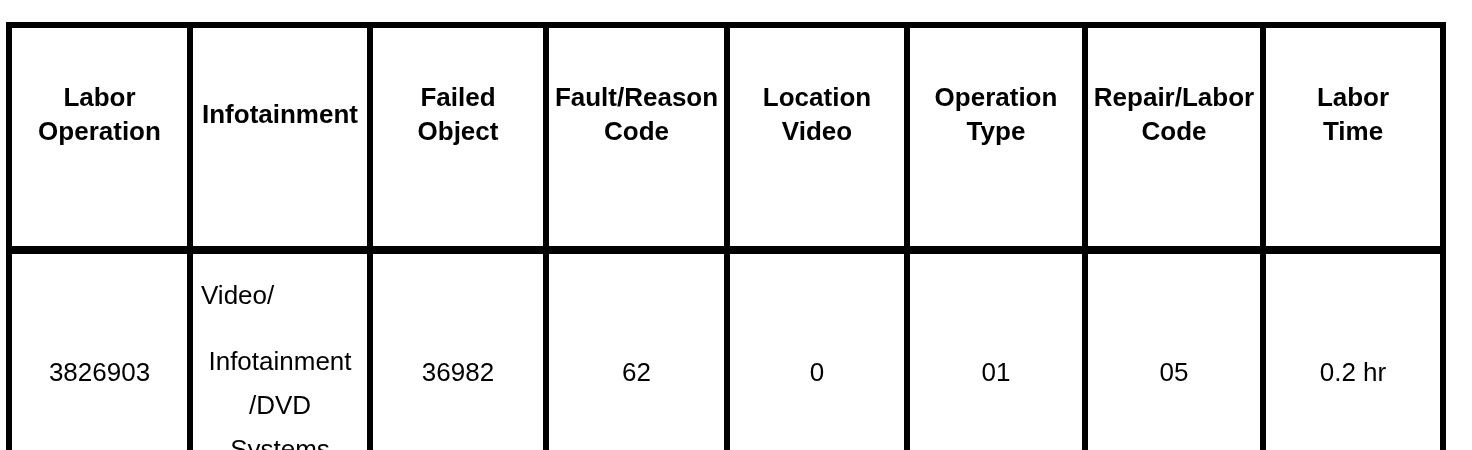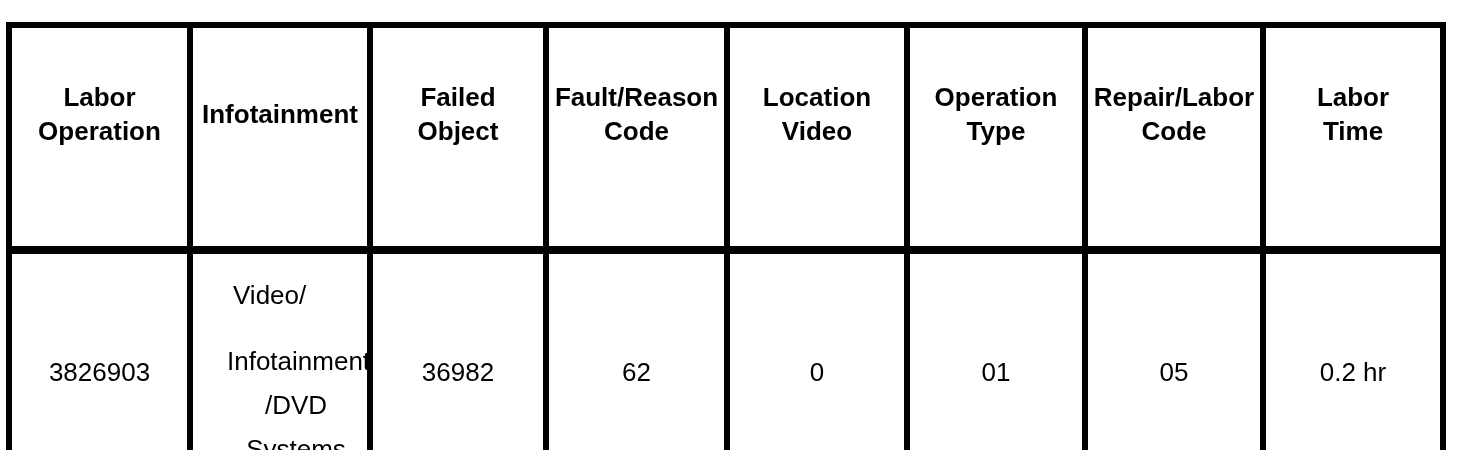--- a/index.html
+++ b/index.html
@@ -61,21 +61,20 @@
     text-align: center;
   }
   td.desc-cell {
     padding-left: 4px;
     padding-right: 4px;
   }
   .desc-line {
     line-height: 44px;
     text-align: center;
     white-space: nowrap;
-    margin-left: 32px;
   }
   .desc-line.first {
     text-align: left;
     padding-left: 6px;
     margin-bottom: 22px;
   }
   
   .tick {
     position: absolute;
     top: 428px;

